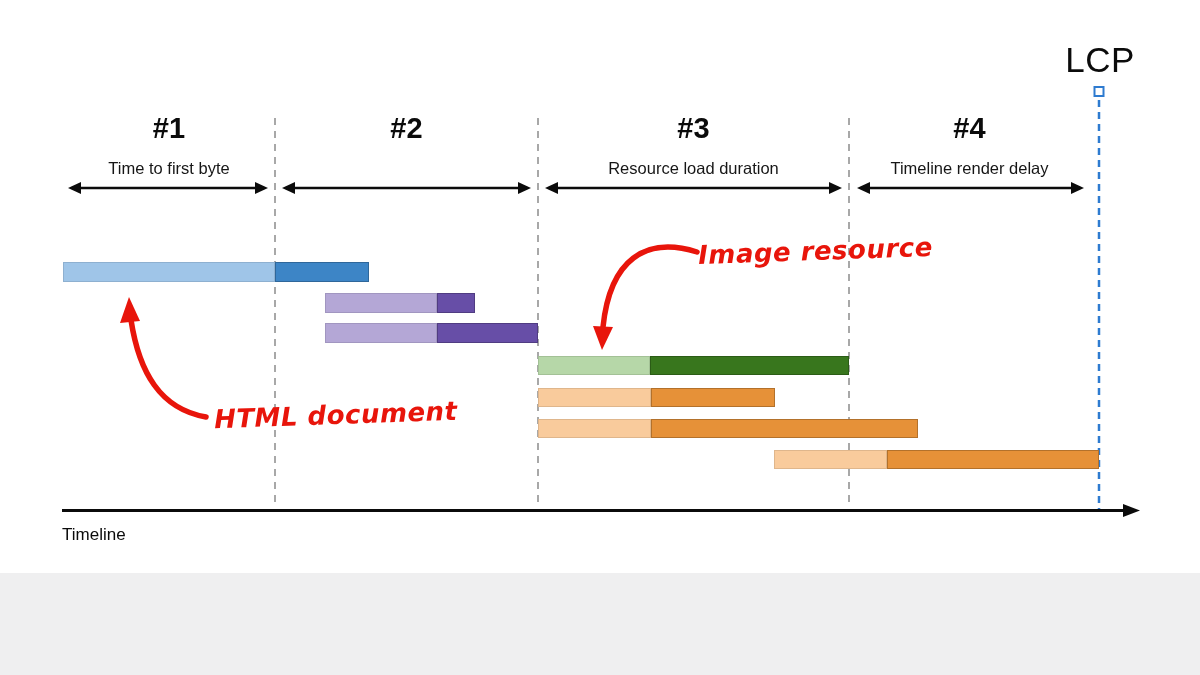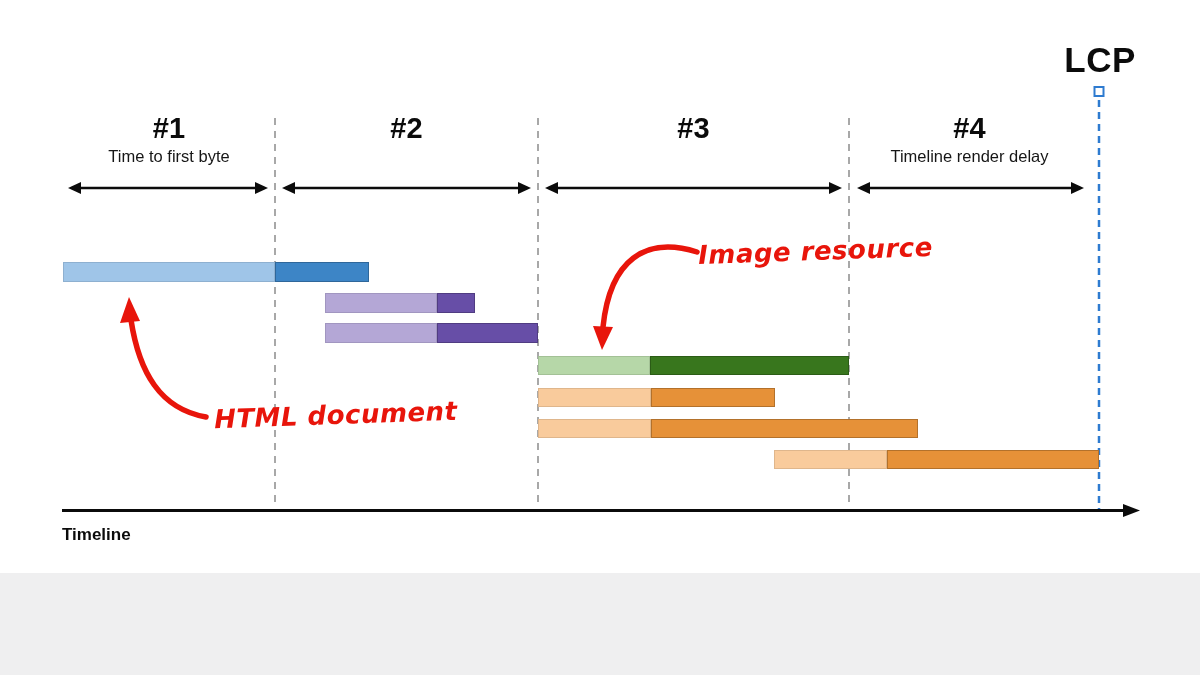--- a/index.html
+++ b/index.html
@@ -2,32 +2,32 @@
 <html><head>
 <meta charset="utf-8">
 <style>
   html,body{margin:0;padding:0;background:#fff;}
   .stage{
     position:relative;width:1200px;height:675px;overflow:hidden;background:#ffffff;
     font-family:"Liberation Sans","DejaVu Sans",sans-serif;color:#111;
   }
   svg.overlay{position:absolute;left:0;top:0;width:1200px;height:675px;pointer-events:none;}
   .lcp-label{position:absolute;left:1040px;top:40px;width:120px;text-align:center;
-    font-size:35px;font-weight:700;letter-spacing:.5px;color:#0b0b0b;}
+    font-size:35px;font-weight:400;letter-spacing:.5px;color:#0b0b0b;}
   .phase{position:absolute;top:112px;text-align:center;}
   .phase-number{font-size:29px;font-weight:800;line-height:32px;color:#0b0b0b;}
-  .phase-label{font-size:16.5px;font-weight:500;margin-top:3px;color:#161616;}
+  .phase-label{font-size:16.5px;font-weight:500;margin-top:15px;color:#161616;}
   .bar{position:absolute;display:flex;}
   .seg{box-sizing:border-box;height:100%;}
   .seg.light{border:1px solid rgba(0,0,0,0.10);}
   .seg.dark{border:1px solid rgba(0,0,0,0.22);}
   .annotation{position:absolute;font-style:italic;font-weight:700;font-size:26px;
     letter-spacing:.5px;white-space:nowrap;transform:rotate(-2deg);
     font-family:"DejaVu Sans","Liberation Sans",sans-serif;}
-  .timeline-label{position:absolute;left:62px;top:525px;font-size:17px;font-weight:700;color:#0b0b0b;}
+  .timeline-label{position:absolute;left:62px;top:525px;font-size:17px;font-weight:400;color:#0b0b0b;}
   .legend-strip{position:absolute;left:0;top:573px;width:1200px;height:102px;background:#efeff0;}
 </style>
 </head>
 <body>
 
 <div class="stage">
 
   <svg class="overlay">
 
     <line x1="275" y1="118" x2="275" y2="506" stroke-width="2" stroke-dasharray="7 6" stroke="#A8A8A8"></line>
@@ -78,20 +78,21 @@
   <div id="phases">
       <div class="phase" style="left: 63px; width: 212px;">
         <div class="phase-number">#1</div>
         <div class="phase-label">Time to first byte</div>
       </div>
       <div class="phase" style="left: 275px; width: 263px;">
         <div class="phase-number">#2</div>
       </div>
       <div class="phase" style="left: 538px; width: 311px;">
         <div class="phase-number">#3</div>
+        <div class="phase-label">Resource load duration</div>
       </div>
       <div class="phase" style="left: 849px; width: 241px;">
         <div class="phase-number">#4</div>
         <div class="phase-label">Timeline render delay</div>
       </div>
     </div>
 
   <div id="bars">
       <div class="bar" style="left: 63px; top: 262px; height: 20px;">
         <div class="seg light" style="width: 212px; background: rgb(159, 197, 232);"></div>

